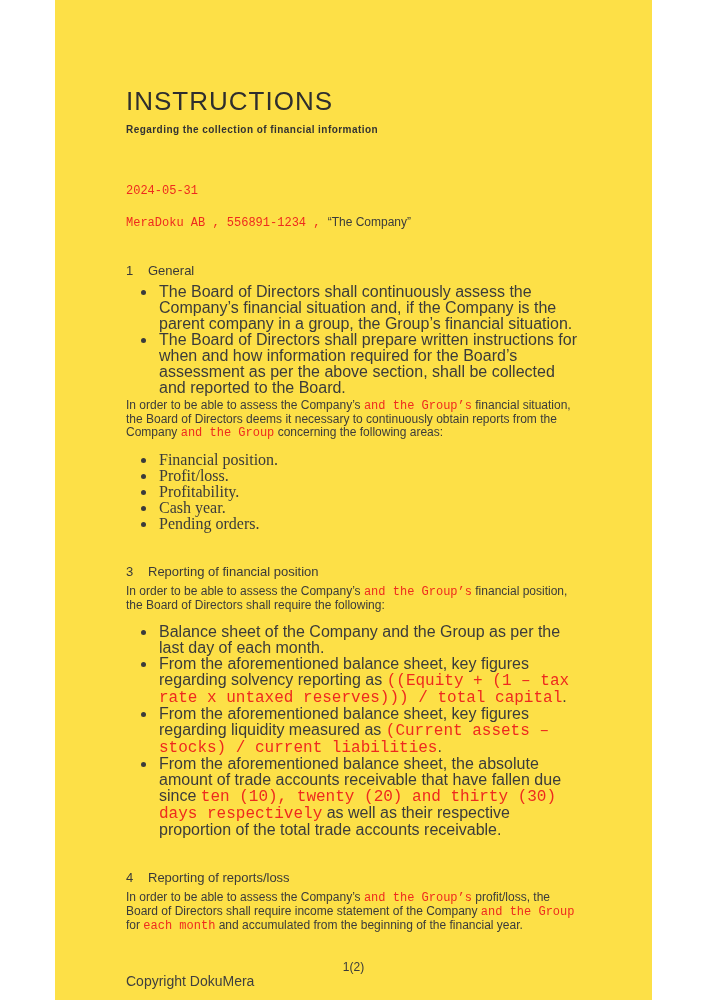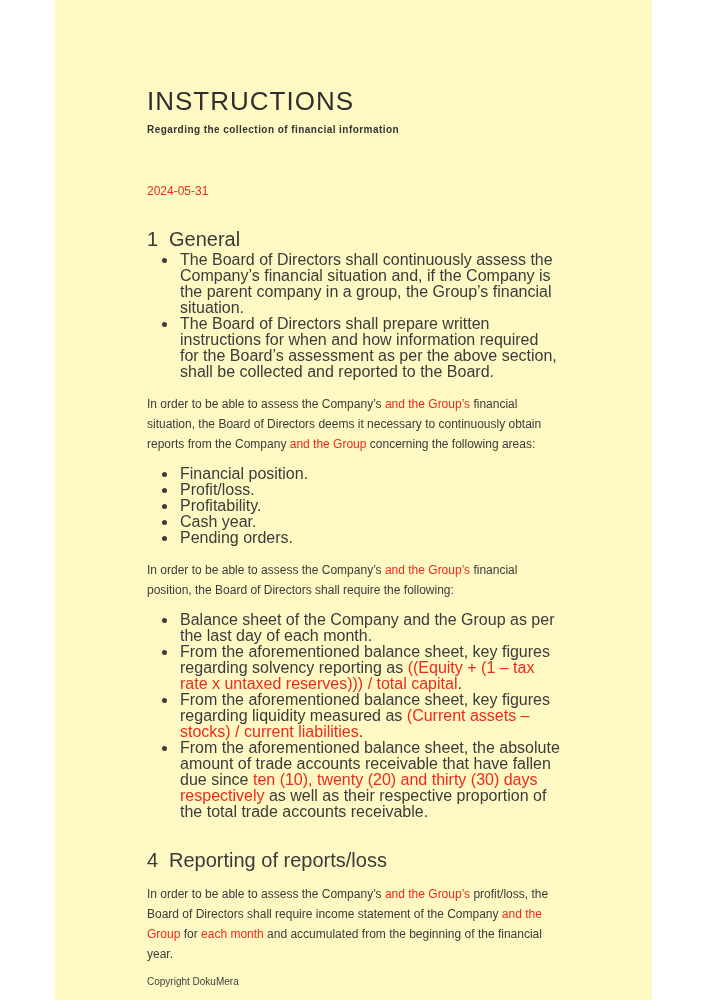--- a/index.html
+++ b/index.html
@@ -2,64 +2,65 @@
 <html style="--red: #ee2a1e; --ink: #3b3b3b;"><head>
 <meta charset="utf-8">
 <style>
   :root{
     --red:#ee2a1e;
     --ink:#3b3b3b;
   }
   *{box-sizing:border-box;}
   html,body{margin:0;padding:0;background:#ffffff;}
   .page{
-    width:597px;height:1000px;margin:0 auto;background:#fef9c3;
+    width:597px;height:1000px;margin:0 auto;background:#fde047;
     font-family:"Liberation Sans","DejaVu Sans",sans-serif;
-    color:var(--ink);position:relative;padding:0 92px;overflow:hidden;
+    color:var(--ink);position:relative;padding:0 71px;overflow:hidden;
   }
   .doc-title{
     margin:86px 0 0 0;font-size:26px;font-weight:400;color:#2e2e2e;
     letter-spacing:1px;line-height:30px;
   }
   .doc-subtitle{
     margin-top:6px;font-size:10px;font-weight:700;color:#333333;
     letter-spacing:0.45px;line-height:16px;
   }
   .doc-date{margin-top:45px;font-size:12px;line-height:16px;}
   .company-line{margin-top:15px;font-size:12px;line-height:16px;}
-  .red{color:var(--red);}
+  .red{color:var(--red);font-family:Liberation Mono, monospace;}
   section{margin:0;}
   .sec-heading{
-    margin:30px 0 0 0;font-size:20px;font-weight:400;color:#3a3a3a;line-height:20px;
+    margin:30px 0 0 0;font-size:13px;font-weight:400;color:#3a3a3a;line-height:20px;
   }
   .sec-heading.gap-lg{margin-top:32px;}
   .sec-num{display:inline-block;min-width:22px;}
-  .body-par{margin-top:14px;font-size:12px;line-height:20px;}
+  .body-par{margin-top:3px;font-size:12px;line-height:13px;}
   ul.bullets{
     margin:3px 0 0 0;padding-left:31px;font-size:16px;line-height:16px;
   }
-  ul.bullets.spaced{margin-top:4px;}
+  ul.bullets.spaced{margin-top:4px;font-family:Liberation Serif, serif;}
   ul.bullets.spaced-sm{margin-top:12px;}
   ul.bullets li{margin:0;padding-left:2px;}
   .page-number{
     margin-top:26px;text-align:center;font-size:12px;line-height:16px;color:#3a3a3a;
   }
   .footer-copy{
-    margin-top:7px;font-size:10px;line-height:11px;color:#3f3f3f;
+    margin-top:1px;font-size:14px;line-height:11px;color:#3f3f3f;
   }
 </style>
 </head>
 <body>
 
 <div class="page">
 
   <h1 class="doc-title">INSTRUCTIONS</h1>
   <div class="doc-subtitle">Regarding the collection of financial information</div>
 
   <div class="doc-date red">2024-05-31</div>
+  <div class="company-line"><span class="red">MeraDoku AB , 556891-1234 , </span><span>“The Company”</span></div>
 
   <section>
     <h2 class="sec-heading"><span class="sec-num">1</span><span>General</span></h2>
     <ul class="bullets">
       <li><span>The Board of Directors shall continuously assess the Company’s financial situation and, if the Company is the parent company in a group, the Group’s financial situation.</span></li>
       <li><span>The Board of Directors shall prepare written instructions for when and how information required for the Board’s assessment as per the above section, shall be collected and reported to the Board.</span></li>
     </ul>
   </section>
 
   <section>
@@ -67,31 +68,33 @@
     <ul class="bullets spaced">
       <li><span>Financial position.</span></li>
       <li><span>Profit/loss.</span></li>
       <li><span>Profitability.</span></li>
       <li><span>Cash year.</span></li>
       <li><span>Pending orders.</span></li>
     </ul>
   </section>
 
   <section>
+    <h2 class="sec-heading"><span class="sec-num">3</span><span>Reporting of financial position</span></h2>
     <p class="body-par"><span>In order to be able to assess the Company’s </span><span class="red">and the Group’s</span><span> financial position, the Board of Directors shall require the following:</span></p>
     <ul class="bullets spaced-sm">
       <li><span>Balance sheet of the Company and the Group as per the last day of each month.</span></li>
       <li><span>From the aforementioned balance sheet, key figures regarding solvency reporting as </span><span class="red">((Equity + (1 – tax rate x untaxed reserves))) / total capital</span><span>.</span></li>
       <li><span>From the aforementioned balance sheet, key figures regarding liquidity measured as </span><span class="red">(Current assets – stocks) / current liabilities</span><span>.</span></li>
       <li><span>From the aforementioned balance sheet, the absolute amount of trade accounts receivable that have fallen due since </span><span class="red">ten (10), twenty (20) and thirty (30) days respectively</span><span> as well as their respective proportion of the total trade accounts receivable.</span></li>
     </ul>
   </section>
 
   <section>
     <h2 class="sec-heading"><span class="sec-num">4</span><span>Reporting of reports/loss</span></h2>
     <p class="body-par"><span>In order to be able to assess the Company’s </span><span class="red">and the Group’s</span><span> profit/loss, the Board of Directors shall require income statement of the Company </span><span class="red">and the Group</span><span> for </span><span class="red">each month</span><span> and accumulated from the beginning of the financial year.</span></p>
   </section>
 
+  <div class="page-number">1(2)</div>
   <div class="footer-copy">
     <div>Copyright DokuMera</div>
   </div>
 
 </div>
 
 </body></html>

